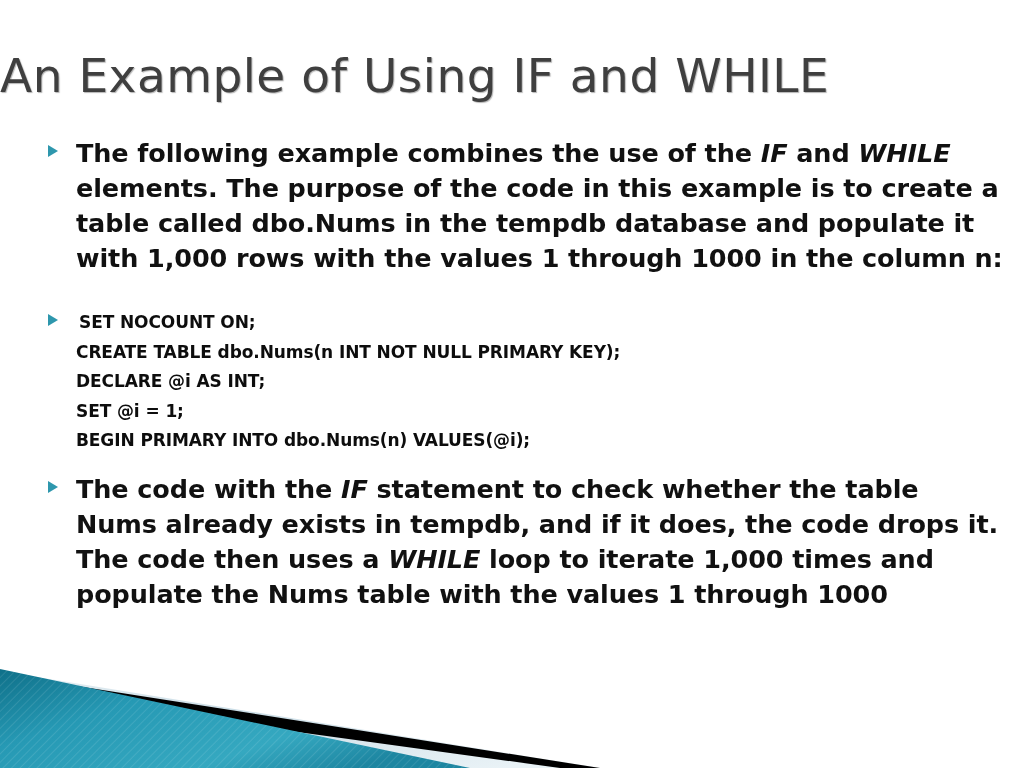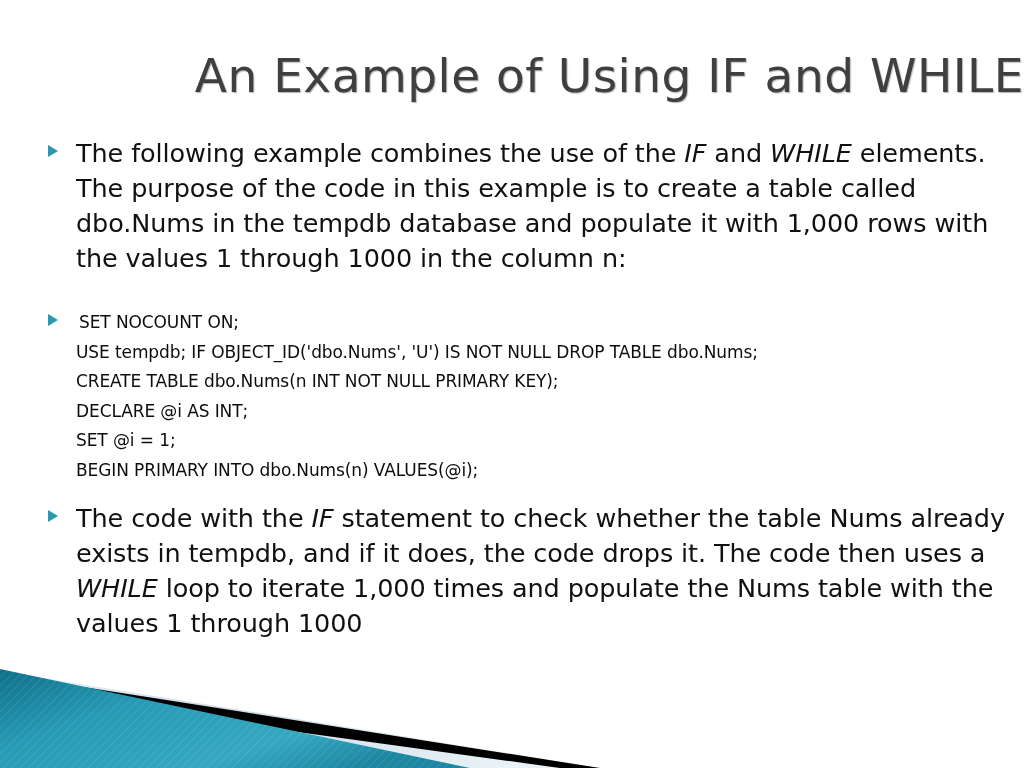--- a/index.html
+++ b/index.html
@@ -21,37 +21,38 @@
     background: #ffffff;
     overflow: hidden;
   }
 
   
   .slide-title {
     position: absolute;
     left: 0;
     top: 48px;
     width: 1024px;
-    text-align: right;
+    text-align: left;
     font-family: "DejaVu Sans", sans-serif;
     font-size: 47px;
     font-weight: 400;
     letter-spacing: 0.5px;
     color: #3f3f3f;
     text-shadow: 1px 1px 1px rgba(120,120,120,0.55),
                  0 1px 0 rgba(255,255,255,0.6);
     white-space: nowrap;
   }
 
   
   .body-area {
     position: absolute;
     left: 0;
     top: 136px;
     width: 1000px;
+    font-weight: bold;
   }
 
   .bullet-block {
     position: relative;
     padding-left: 76px;
   }
 
   .bullet-marker {
     position: absolute;
     left: 48px;
@@ -140,21 +141,20 @@
           <span class="tri"></span>
         </span>
       <p class="para para1"><span>The following example combines the use of the </span><span class="it">IF</span><span> and </span><span class="it">WHILE</span><span> elements. The purpose of the code in this example is to create a table called dbo.Nums in the tempdb database and populate it with 1,000 rows with the values 1 through 1000 in the column n:</span></p>
     </div>
 
     <div class="code-block">
       <span class="bullet-marker bullet-marker-code">
           <span class="tri"></span>
         </span>
       <div class="code-line first">SET NOCOUNT ON;</div>
-      <div class="code-line">USE tempdb; IF OBJECT_ID('dbo.Nums', 'U') IS NOT NULL DROP TABLE dbo.Nums;</div>
       <div class="code-line">CREATE TABLE dbo.Nums(n INT NOT NULL PRIMARY KEY);</div>
       <div class="code-line">DECLARE @i AS INT;</div>
       <div class="code-line">SET @i = 1;</div>
       <div class="code-line">BEGIN PRIMARY INTO dbo.Nums(n) VALUES(@i);</div>
     </div>
 
     <div class="para2-block">
       <span class="bullet-marker bullet-marker-p2">
           <span class="tri"></span>
         </span>

